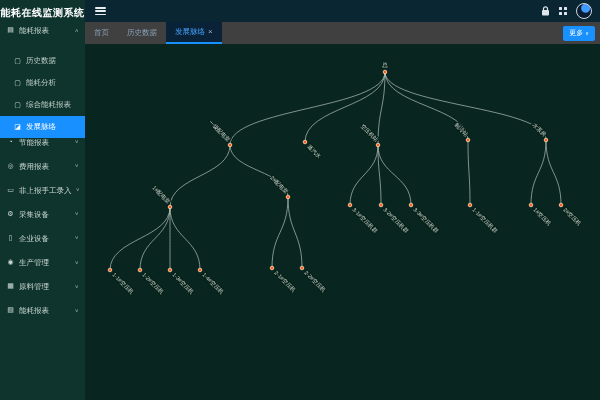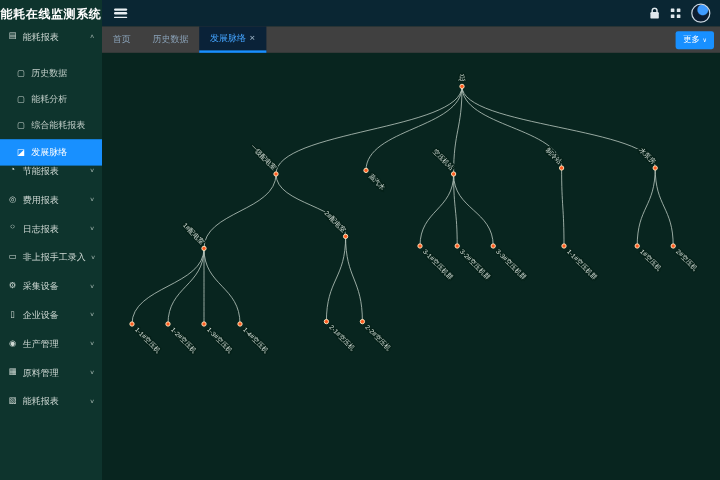--- a/index.html
+++ b/index.html
@@ -77,25 +77,20 @@
           <span>发展脉络</span>
         </div>
         <div class="mi">
           <span class="icon-g">◔</span>
           <span>节能报表</span>
           <span class="chev">∨</span>
         </div>
         <div class="mi">
           <span class="icon-g">◎</span>
           <span>费用报表</span>
-          <span class="chev">∨</span>
-        </div>
-        <div class="mi">
-          <span class="icon-g">○</span>
-          <span>日志报表</span>
           <span class="chev">∨</span>
         </div>
         <div class="mi">
           <span class="icon-g">▭</span>
           <span>非上报手工录入</span>
           <span class="chev">∨</span>
         </div>
         <div class="mi">
           <span class="icon-g">⚙</span>
           <span>采集设备</span>

